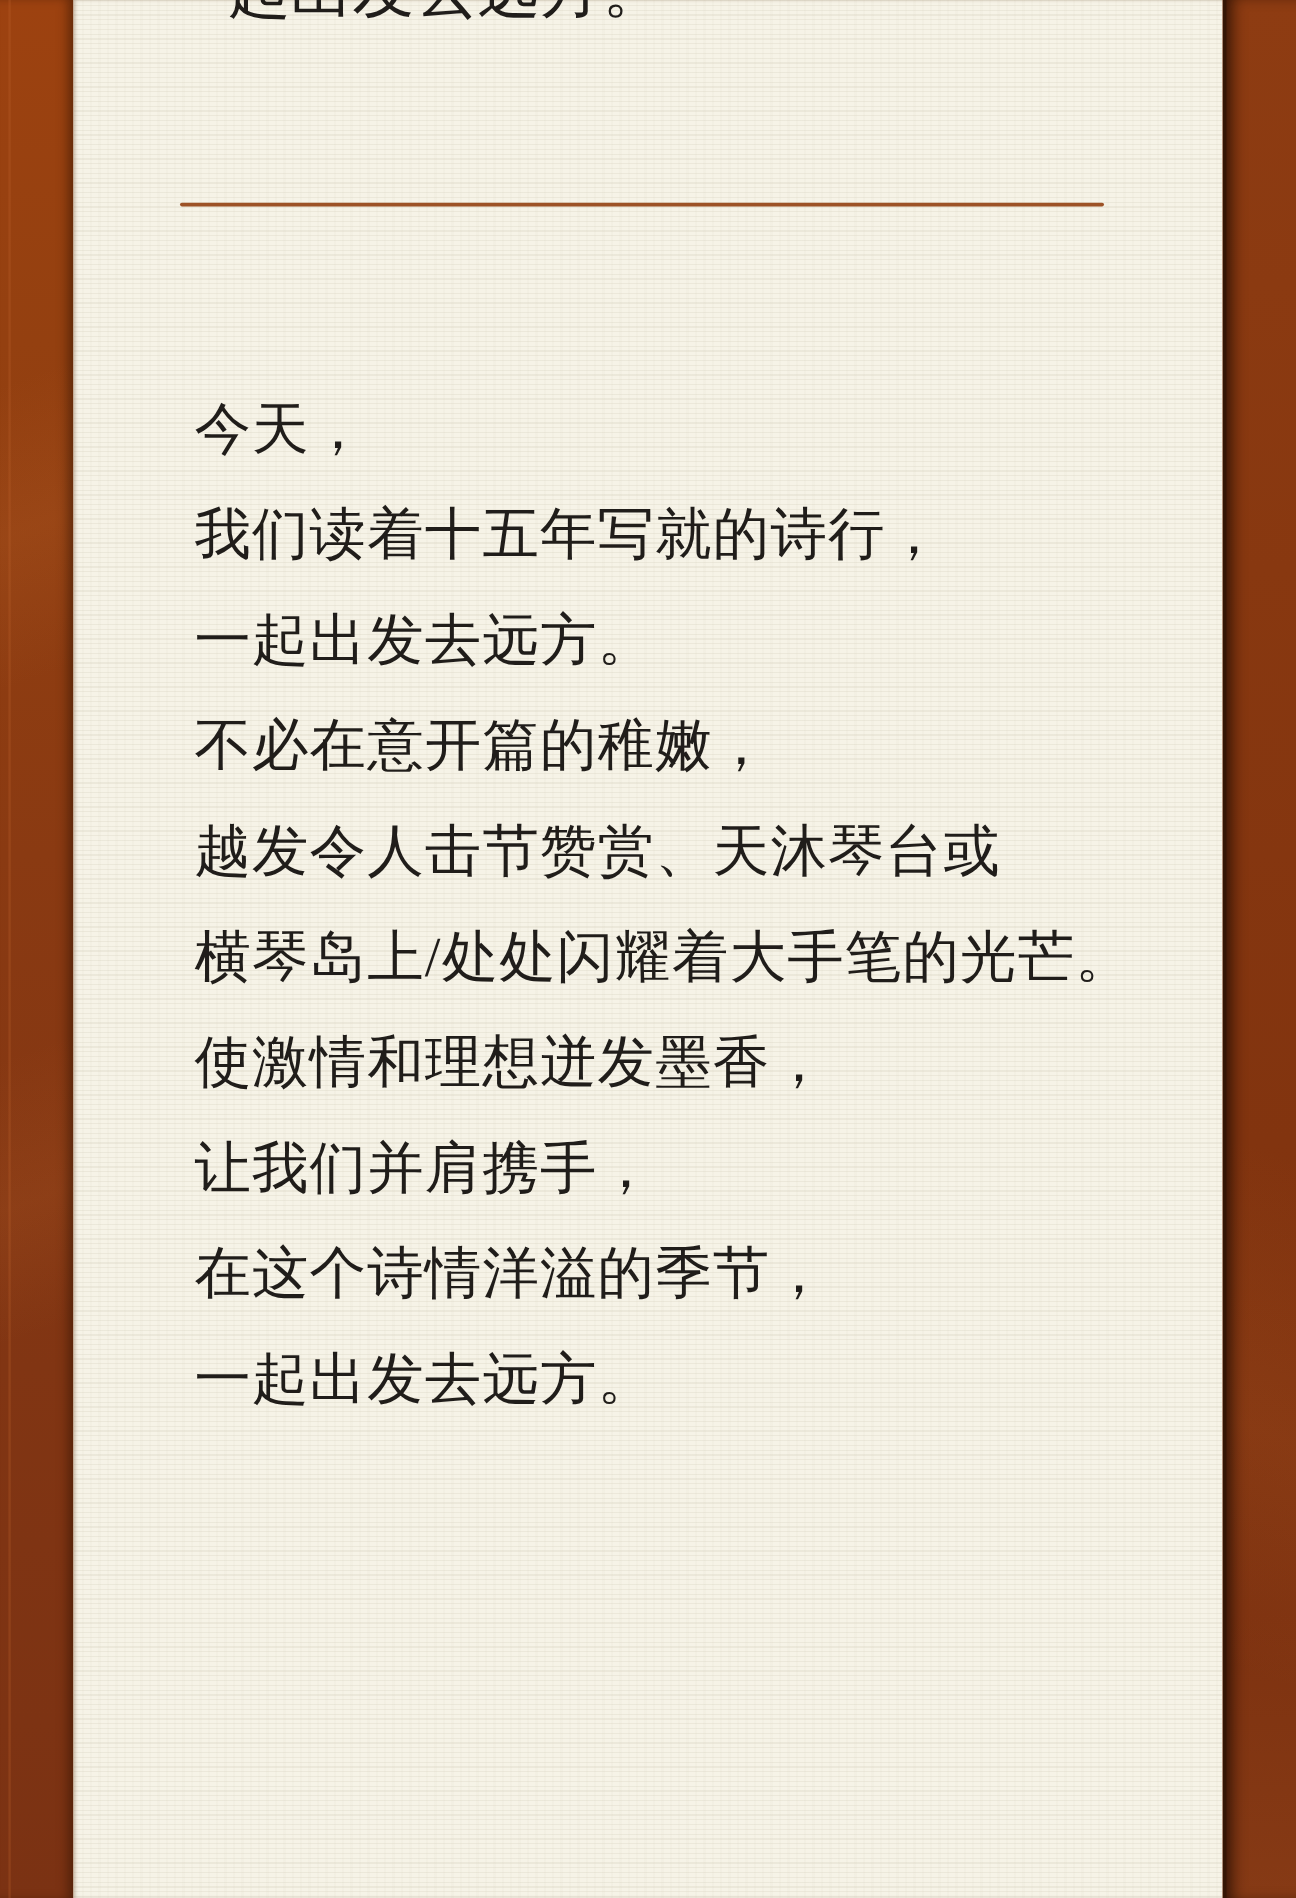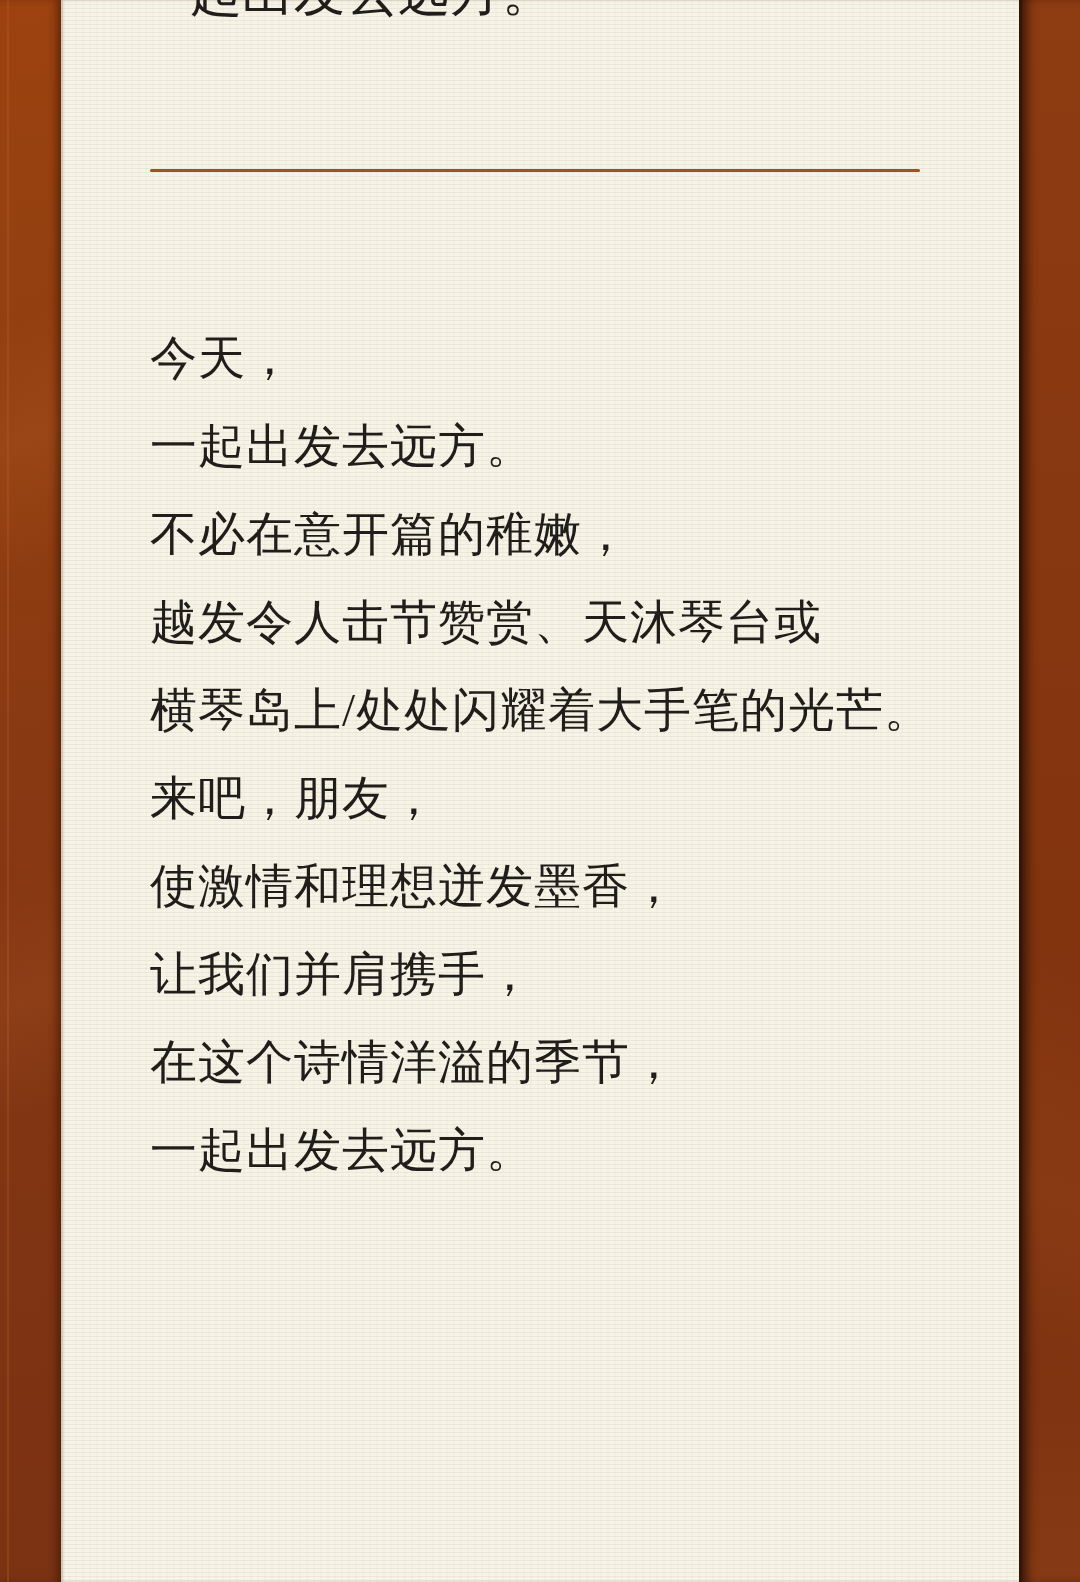--- a/index.html
+++ b/index.html
@@ -113,42 +113,43 @@
     top: 314px;
     width: 800px;
   }
   .poem-line {
     height: 88px;
     line-height: 88px;
     font-size: 47px;
     letter-spacing: 1px;
     color: #201d1a;
     white-space: nowrap;
+    margin-left: 12px;
   }
 </style>
 </head>
 <body>
 
 <div class="stage">
 
   <div class="border border-left"></div>
 
   <div class="paper">
 
     <div class="cutoff-line">一起出发去远方。</div>
 
     <div class="divider"></div>
 
     <div class="poem">
       <div class="poem-line">今天，</div>
+      <div class="poem-line">我们读着十五年写就的诗行，</div>
       <div class="poem-line">一起出发去远方。</div>
       <div class="poem-line">不必在意开篇的稚嫩，</div>
       <div class="poem-line">越发令人击节赞赏、天沐琴台或</div>
       <div class="poem-line">横琴岛上/处处闪耀着大手笔的光芒。</div>
-      <div class="poem-line">来吧，朋友，</div>
       <div class="poem-line">使激情和理想迸发墨香，</div>
       <div class="poem-line">让我们并肩携手，</div>
       <div class="poem-line">在这个诗情洋溢的季节，</div>
       <div class="poem-line">一起出发去远方。</div>
     </div>
 
   </div>
 
   <div class="border border-right"></div>
 

